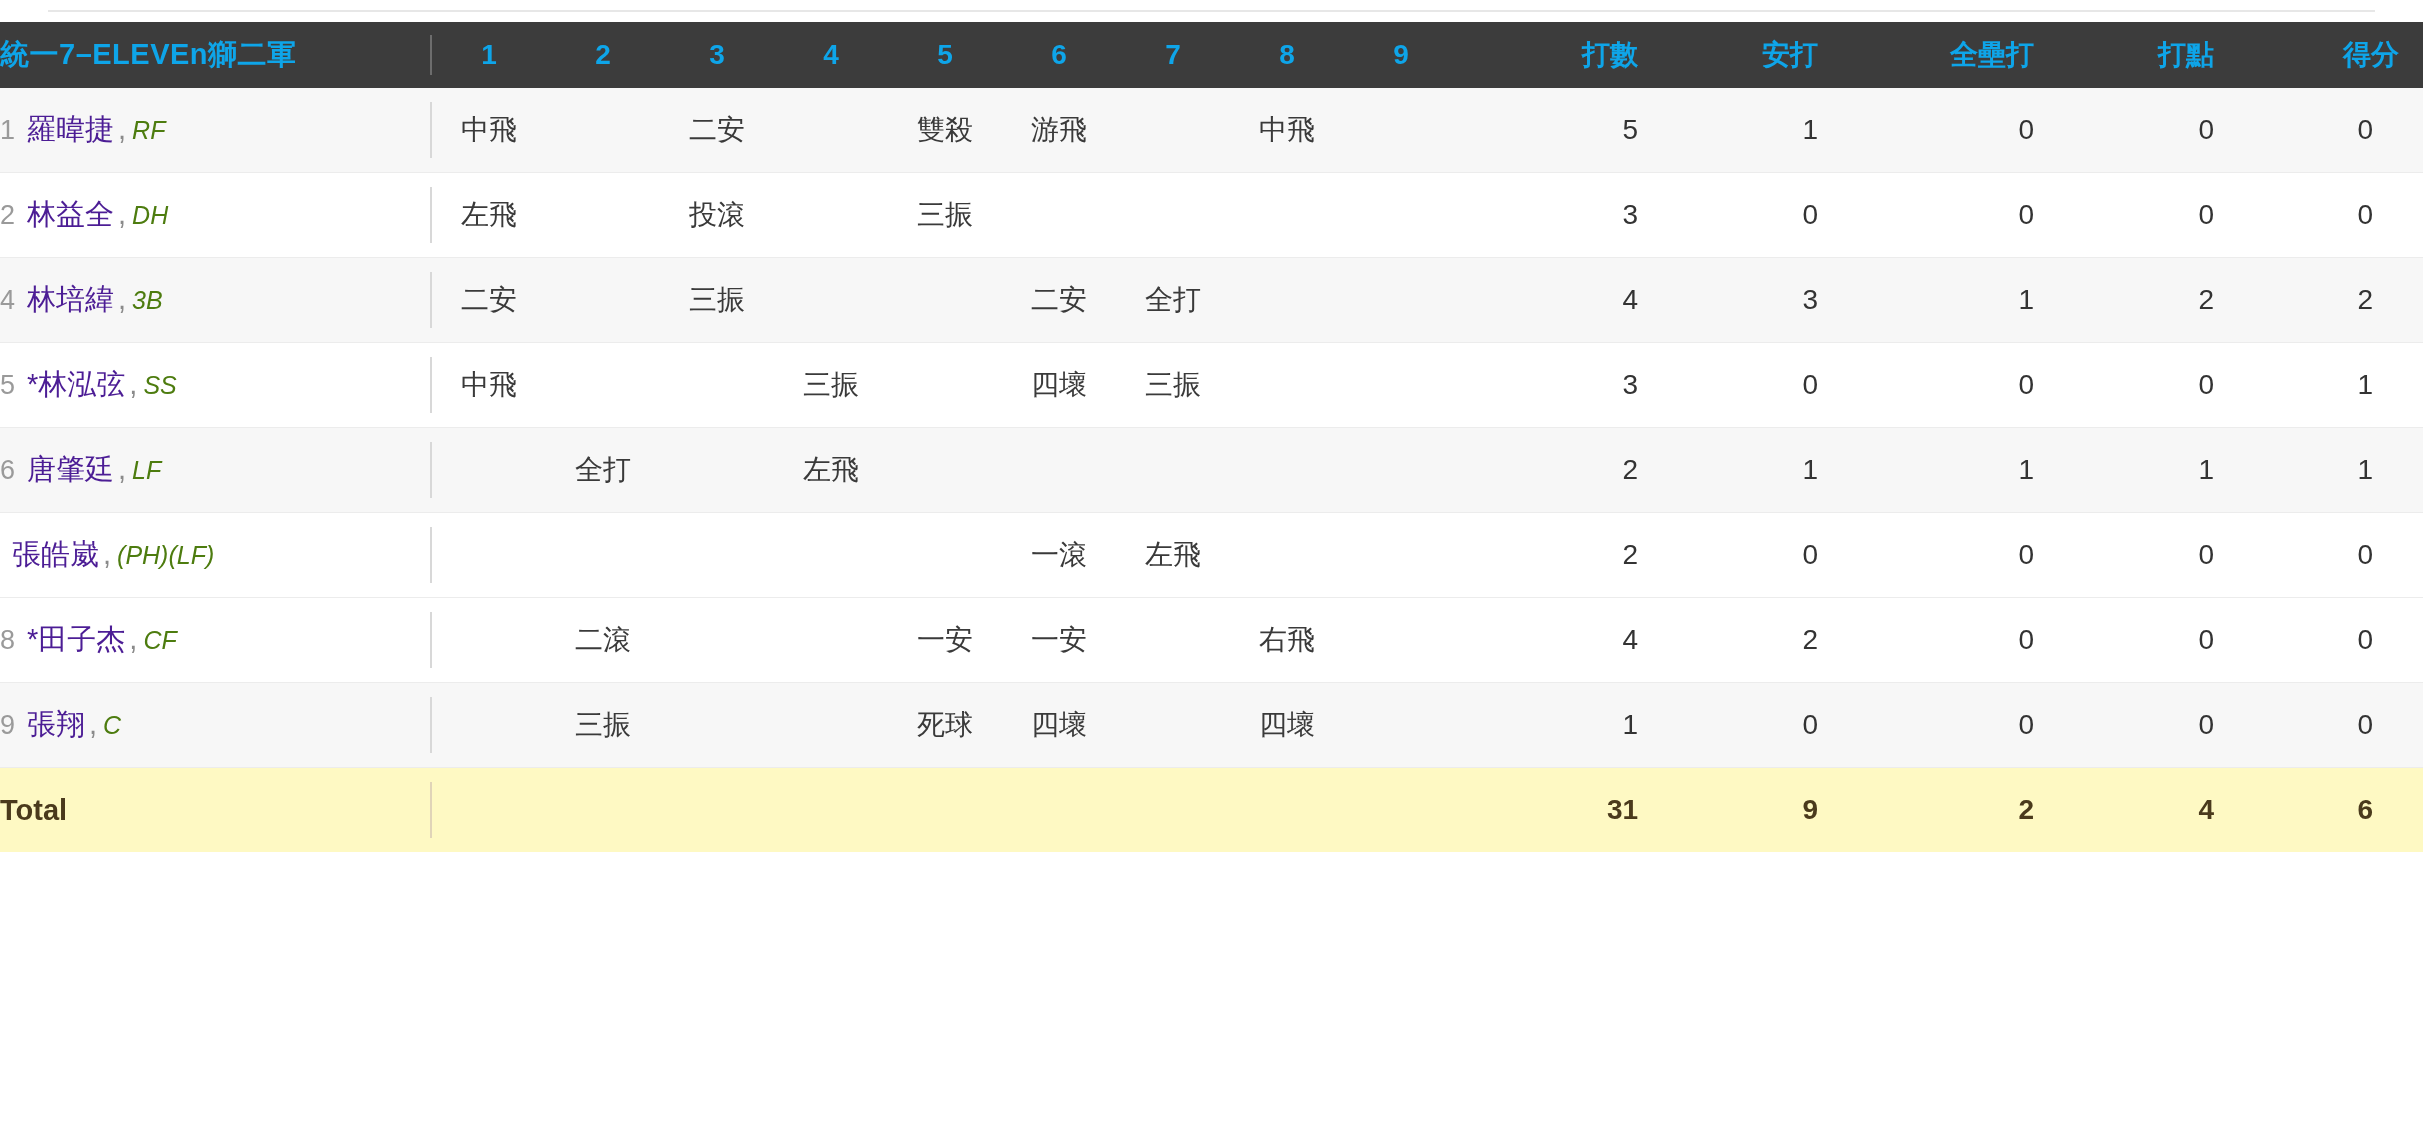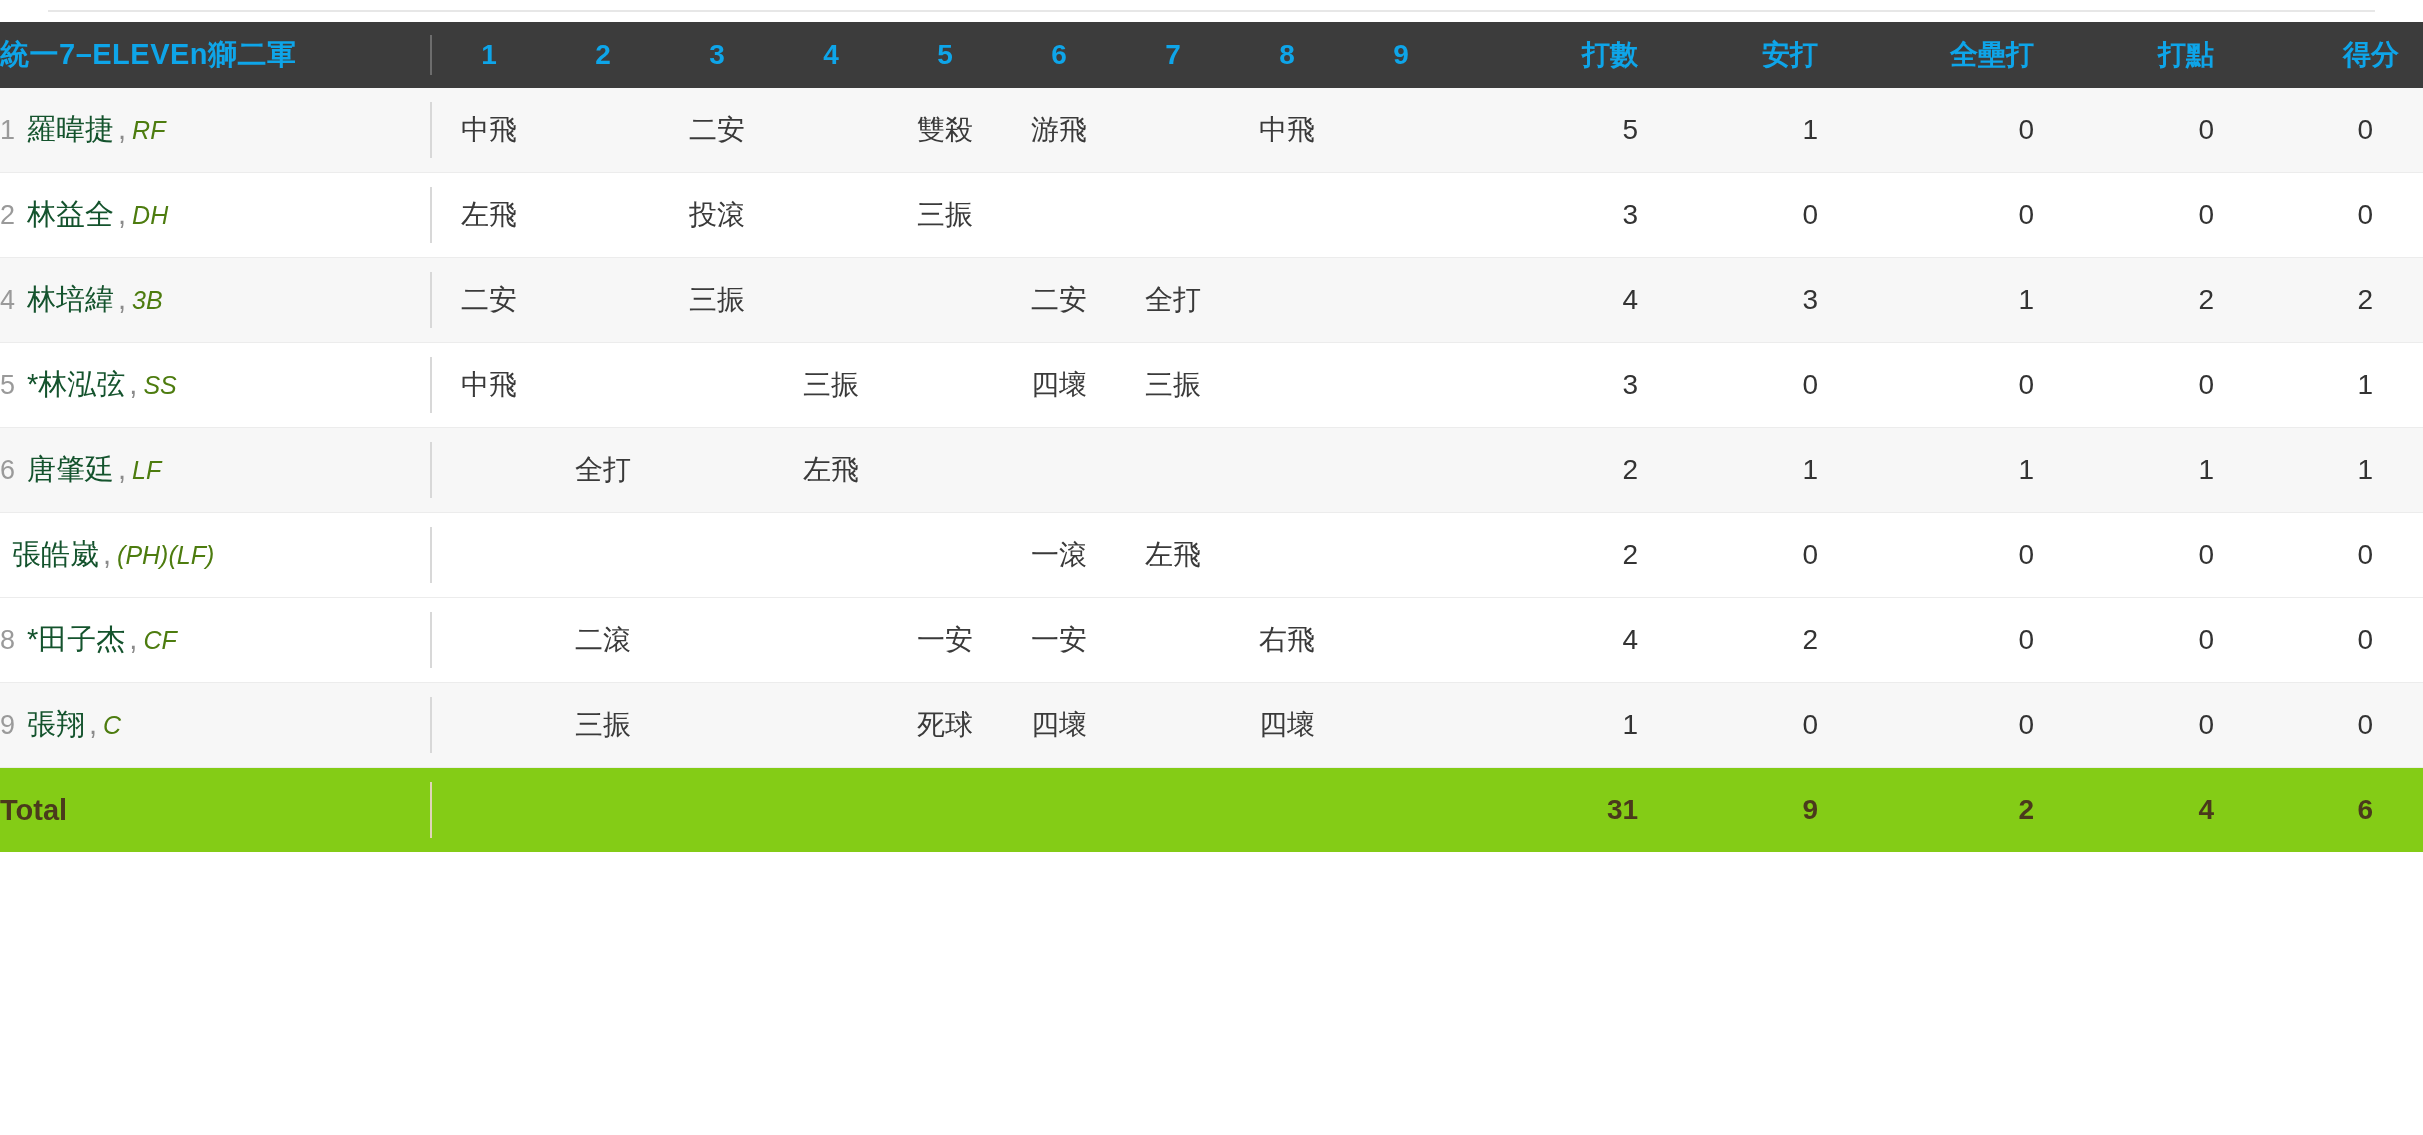--- a/index.html
+++ b/index.html
@@ -95,21 +95,21 @@
   }
   td.player .order {
     color: #9a9a9a;
     font-size: 27px;
     margin-right: 12px;
   }
   td.player .order.blank {
     visibility: hidden;
   }
   td.player .pname {
-    color: #14532d;
+    color: #4c1d95;
   }
   td.player .comma {
     color: #8a8a8a;
     margin: 0 6px 0 4px;
   }
   td.player .pos {
     font-style: italic;
     font-size: 25px;
     color: #4d7c0f;
   }
@@ -130,21 +130,21 @@
     text-align: right;
     padding-right: 40px;
     font-size: 28px;
     color: #333;
   }
   td.num.last {
     padding-right: 50px;
   }
   
   tr.total-row {
-    background: #84cc16;
+    background: #fef9c3;
     height: 84px;
   }
   tr.total-row td {
     border-bottom: none;
     font-weight: bold;
     color: #4a3a1c;
   }
   tr.total-row td.player {
     font-size: 29px;
     color: #4a3a1c;

